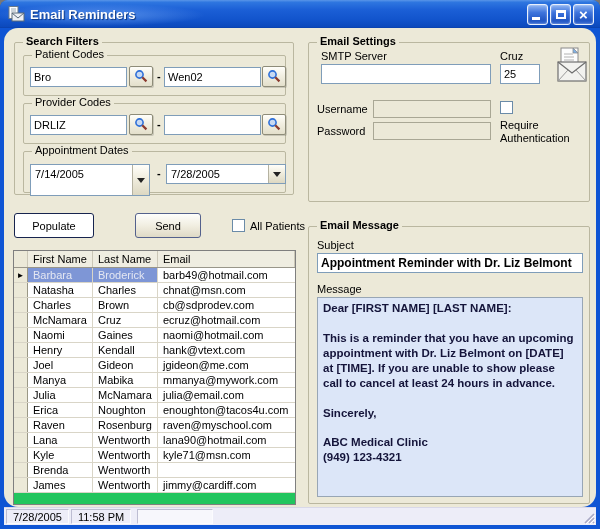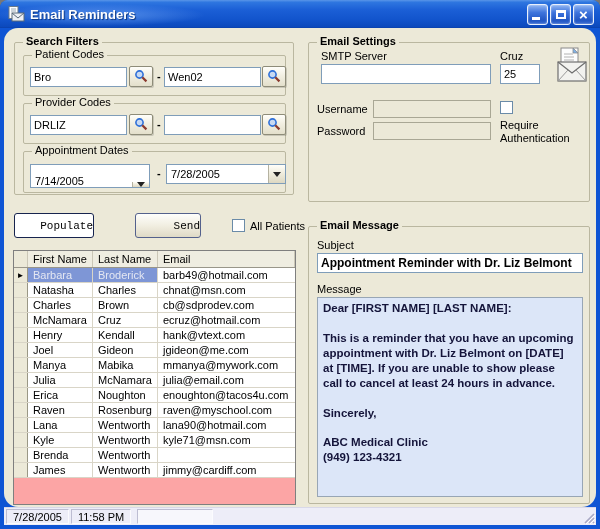--- a/index.html
+++ b/index.html
@@ -61,32 +61,32 @@
   .combo{ position:absolute; border:1px solid #7F9DB9; background:#fff; display:flex; }
   .combo .combo-text{ flex:1; padding:3px 3px 0 4px; font-size:11px; }
   .combo .combo-arrow-btn{
     width:17px; border-left:1px solid #B5B2A1; cursor:pointer;
     background:linear-gradient(180deg,#FFFEFA 0%,#F0EDDE 45%,#DDD8C2 100%);
     display:flex; align-items:center; justify-content:center;
   }
   .tri-down{ width:0; height:0; border-left:4px solid transparent; border-right:4px solid transparent; border-top:5px solid #222; }
   .btn{
     position:absolute; border:1px solid #24366E; border-radius:3px; cursor:pointer;
-    font-family:Liberation Mono, monospace; font-size:11px; text-align:right;
+    font-family:Liberation Sans, sans-serif; font-size:11px; text-align:center;
   }
   .btn.populate{ background:#fff; border:1px solid #17244E; box-shadow:inset 0 0 0 1px #fff; }
   .btn.send{ background:linear-gradient(180deg,#FEFEFC 0%,#F1EEE1 50%,#DFDAC6 100%); border:1px solid #54618C; }
   .checkbox{
     position:absolute; width:13px; height:13px; background:#fff; border:1px solid #6A8BA8; cursor:pointer;
   }
   .lbl{ position:absolute; white-space:nowrap; }
   
   .grid{
     position:absolute; left:9px; top:222px; width:283px; height:255px;
-    border:1px solid #7F7F7F; background:#fca5a5; overflow:hidden;
+    border:1px solid #7F7F7F; background:#22c55e; overflow:hidden;
   }
   .grid-header{ display:flex; height:17px; background:#EFEDE1; border-bottom:1px solid #99968A; }
   .grid-header .hcell{ padding:2px 0 0 5px; border-right:1px solid #CBC7B7; font-size:11px; }
   .grid-row{ display:flex; height:15px; background:#fff; border-bottom:1px solid #D9D5C7; }
   .cell{ padding:1px 0 0 5px; border-right:1px solid #D9D5C7; overflow:hidden; white-space:nowrap; font-size:11px; }
   .col-sel{ width:14px; flex:0 0 auto; background:#ECE9D8; border-right:1px solid #9A9785; padding:0; text-align:center; }
   .col-first{ width:65px; flex:0 0 auto; }
   .col-last{ width:65px; flex:0 0 auto; }
   .col-email{ flex:1; border-right:none; }
   .grid-row.selected .col-first, .grid-row.selected .col-last{
@@ -178,21 +178,21 @@
         <div class="mini-btn" style="left:238px; top:10px; width:24px; height:21px;">
           <svg width="15" height="15" viewBox="0 0 15 15">
             <circle cx="5.5" cy="5.5" r="3.6" fill="#C8D9F2" stroke="#2E6FD8" stroke-width="1.6"></circle>
             <line x1="8.3" y1="8.3" x2="12.4" y2="12.4" stroke="#8B3A2E" stroke-width="2.2"></line>
           </svg>
         </div>
       </div>
 
       <div class="groupbox" style="left:8px; top:108px; width:263px; height:42px;">
         <span class="gb-label">Appointment Dates</span>
-        <div class="combo" style="left:6px; top:12px; width:120px; height:24px;align-items:flex-end;">
+        <div class="combo" style="left:6px; top:12px; width:120px; height:32px;">
           <span class="combo-text">7/14/2005</span>
           <span class="combo-arrow-btn">
               <span class="tri-down"></span>
             </span>
         </div>
         <span class="dash" style="left:133px; top:15px;">-</span>
         <div class="combo" style="left:142px; top:12px; width:120px; height:20px;">
           <span class="combo-text">7/28/2005</span>
           <span class="combo-arrow-btn">
               <span class="tri-down"></span>
@@ -233,20 +233,26 @@
             <div class="cell col-email">cb@sdprodev.com</div>
           </div>
           <div class="grid-row">
             <div class="cell col-sel"></div>
             <div class="cell col-first">McNamara</div>
             <div class="cell col-last">Cruz</div>
             <div class="cell col-email">ecruz@hotmail.com</div>
           </div>
           <div class="grid-row">
             <div class="cell col-sel"></div>
+            <div class="cell col-first">Naomi</div>
+            <div class="cell col-last">Gaines</div>
+            <div class="cell col-email">naomi@hotmail.com</div>
+          </div>
+          <div class="grid-row">
+            <div class="cell col-sel"></div>
             <div class="cell col-first">Henry</div>
             <div class="cell col-last">Kendall</div>
             <div class="cell col-email">hank@vtext.com</div>
           </div>
           <div class="grid-row">
             <div class="cell col-sel"></div>
             <div class="cell col-first">Joel</div>
             <div class="cell col-last">Gideon</div>
             <div class="cell col-email">jgideon@me.com</div>
           </div>

